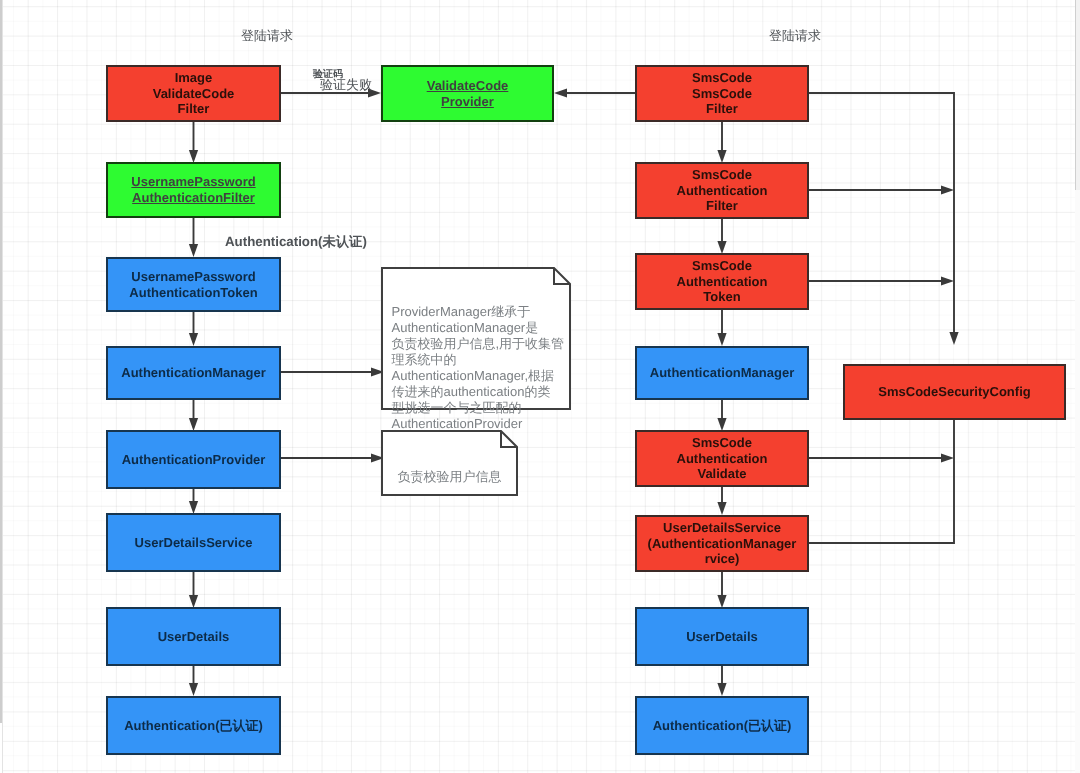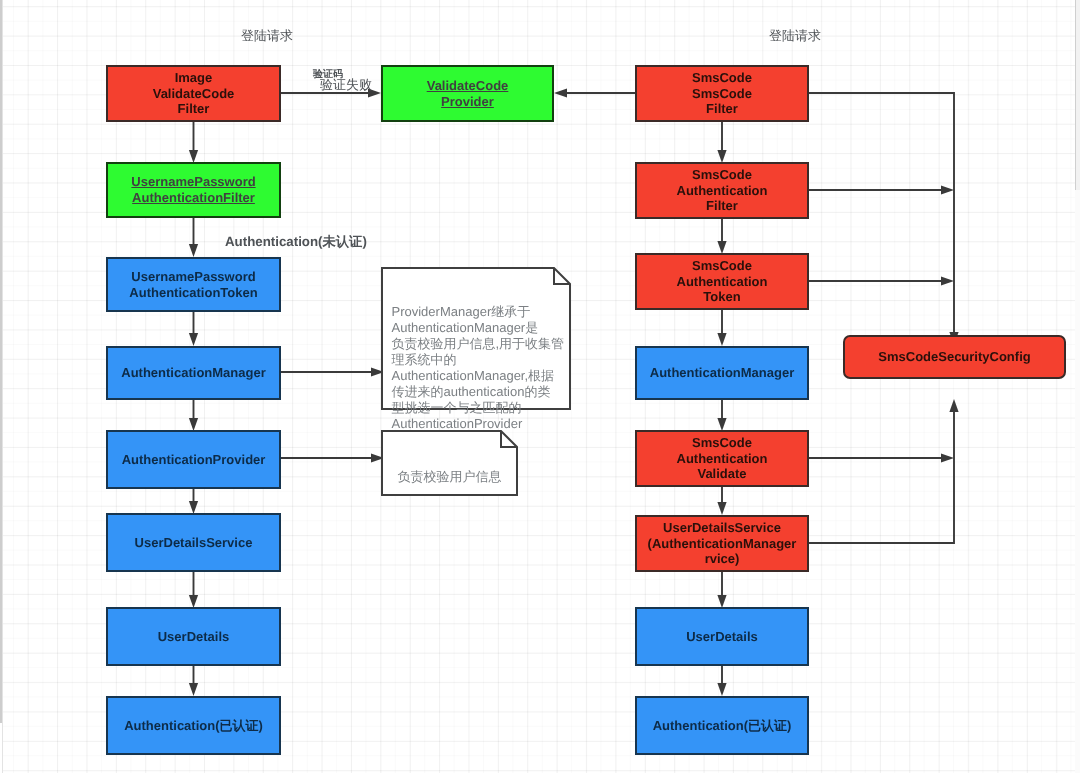--- a/index.html
+++ b/index.html
@@ -225,21 +225,21 @@
     <div class="node n-blu" style="left: 635px; top: 607px; width: 174px; height: 59px;">
       <div>
         <span>UserDetails</span>
       </div>
     </div>
     <div class="node n-blu" style="left: 635px; top: 696px; width: 174px; height: 59px;">
       <div>
         <span>Authentication(已认证)</span>
       </div>
     </div>
-    <div class="node n-red" style="left: 843px; top: 335px; width: 223px; height: 44px; border-radius: 7px;">
+    <div class="node n-red" style="left: 843px; top: 364px; width: 223px; height: 56px;">
       <div>
         <span>SmsCodeSecurityConfig</span>
       </div>
     </div>
     <div class="note" style="left: 381px; top: 267px; width: 190px; height: 143px;">
       <svg width="190" height="143" viewBox="0 0 190 143" style="position: absolute; left: 0px; top: 0px;">
         <path d="M1,1 L173,1 L189,17 L189,142 L1,142 Z" fill="#fff" stroke="#3f3f3f" stroke-width="2" stroke-linejoin="miter"></path>
         <path d="M173,1 L173,17 L189,17" fill="none" stroke="#3f3f3f" stroke-width="2"></path>
       </svg>
       <div class="txt">

